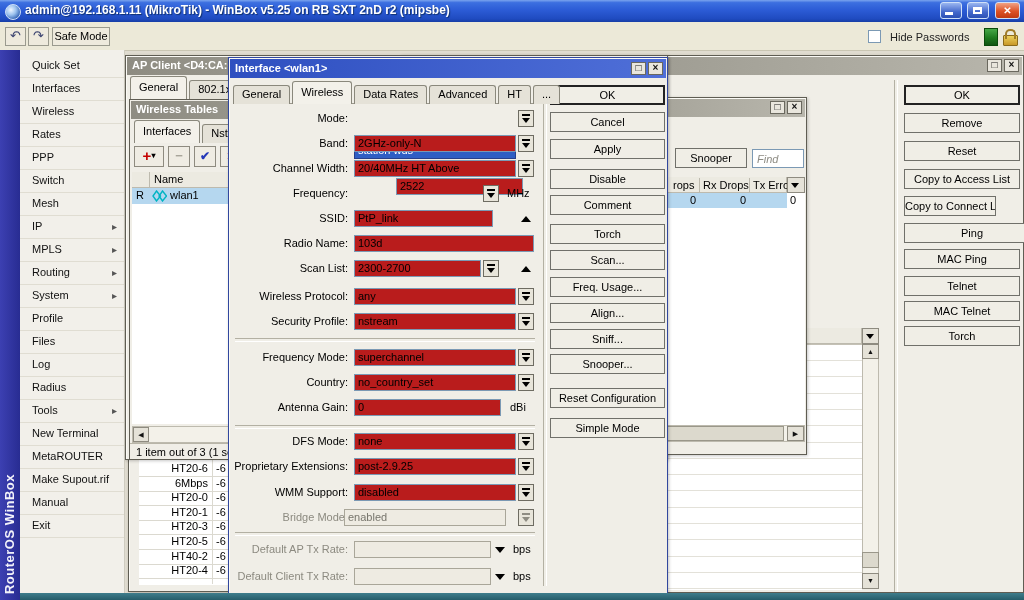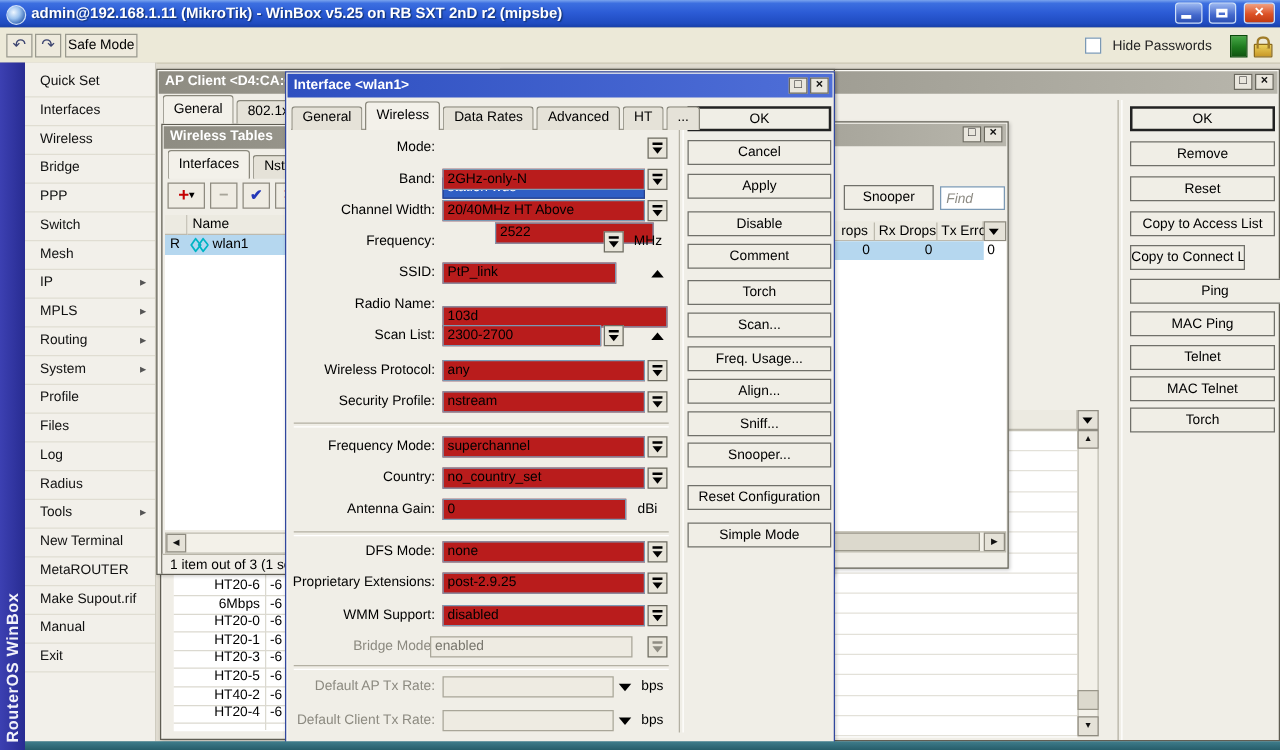--- a/index.html
+++ b/index.html
@@ -159,21 +159,21 @@
     <span class="lock"></span>
   </div>
 
   <div class="brand">
       <span>RouterOS WinBox</span>
     </div>
   <div class="sidebar" id="sidebar-items">
       <div class="side-item"><span>Quick Set</span></div>
       <div class="side-item"><span>Interfaces</span></div>
       <div class="side-item"><span>Wireless</span></div>
-      <div class="side-item"><span>Bridge</span></div>
+      <div class="side-item"><span>Rates</span></div>
       <div class="side-item"><span>PPP</span></div>
       <div class="side-item"><span>Switch</span></div>
       <div class="side-item"><span>Mesh</span></div>
       <div class="side-item"><span>IP</span><span class="side-arrow">▸</span></div>
       <div class="side-item"><span>MPLS</span><span class="side-arrow">▸</span></div>
       <div class="side-item"><span>Routing</span><span class="side-arrow">▸</span></div>
       <div class="side-item"><span>System</span><span class="side-arrow">▸</span></div>
       <div class="side-item"><span>Profile</span></div>
       <div class="side-item"><span>Files</span></div>
       <div class="side-item"><span>Log</span></div>
@@ -355,21 +355,21 @@
         <div class="fin" style="top: 102px; left: 125px; width: 162px;">20/40MHz HT Above</div>
         <div class="dbtn" style="top: 102px; left: 289px;"></div>
         <div class="flabel" style="top: 129px;">Frequency:</div>
         <div class="fin" style="top: 120px; left: 125px; width: 127px; margin-left: 42px;">2522</div>
         <div class="dbtn" style="top: 127px; left: 254px;"></div>
         <div class="funit" style="top: 129px; left: 278px;">MHz</div>
         <div class="flabel" style="top: 154px;">SSID:</div>
         <div class="fin" style="top: 152px; left: 125px; width: 139px;">PtP_link</div>
         <div class="flat-up" style="top: 158px; left: 292px;"></div>
         <div class="flabel" style="top: 179px;">Radio Name:</div>
-        <div class="fin" style="top: 177px; left: 125px; width: 180px; margin-top: 10px;">103d</div>
+        <div class="fin" style="top: 177px; left: 125px; width: 180px;">103d</div>
         <div class="flabel" style="top: 204px;">Scan List:</div>
         <div class="fin" style="top: 202px; left: 125px; width: 127px;">2300-2700</div>
         <div class="dbtn" style="top: 202px; left: 254px;"></div>
         <div class="flat-up" style="top: 208px; left: 292px;"></div>
         <div class="flabel" style="top: 232px;">Wireless Protocol:</div>
         <div class="fin" style="top: 230px; left: 125px; width: 162px;">any</div>
         <div class="dbtn" style="top: 230px; left: 289px;"></div>
         <div class="flabel" style="top: 257px;">Security Profile:</div>
         <div class="fin" style="top: 255px; left: 125px; width: 162px;">nstream</div>
         <div class="dbtn" style="top: 255px; left: 289px;"></div>

